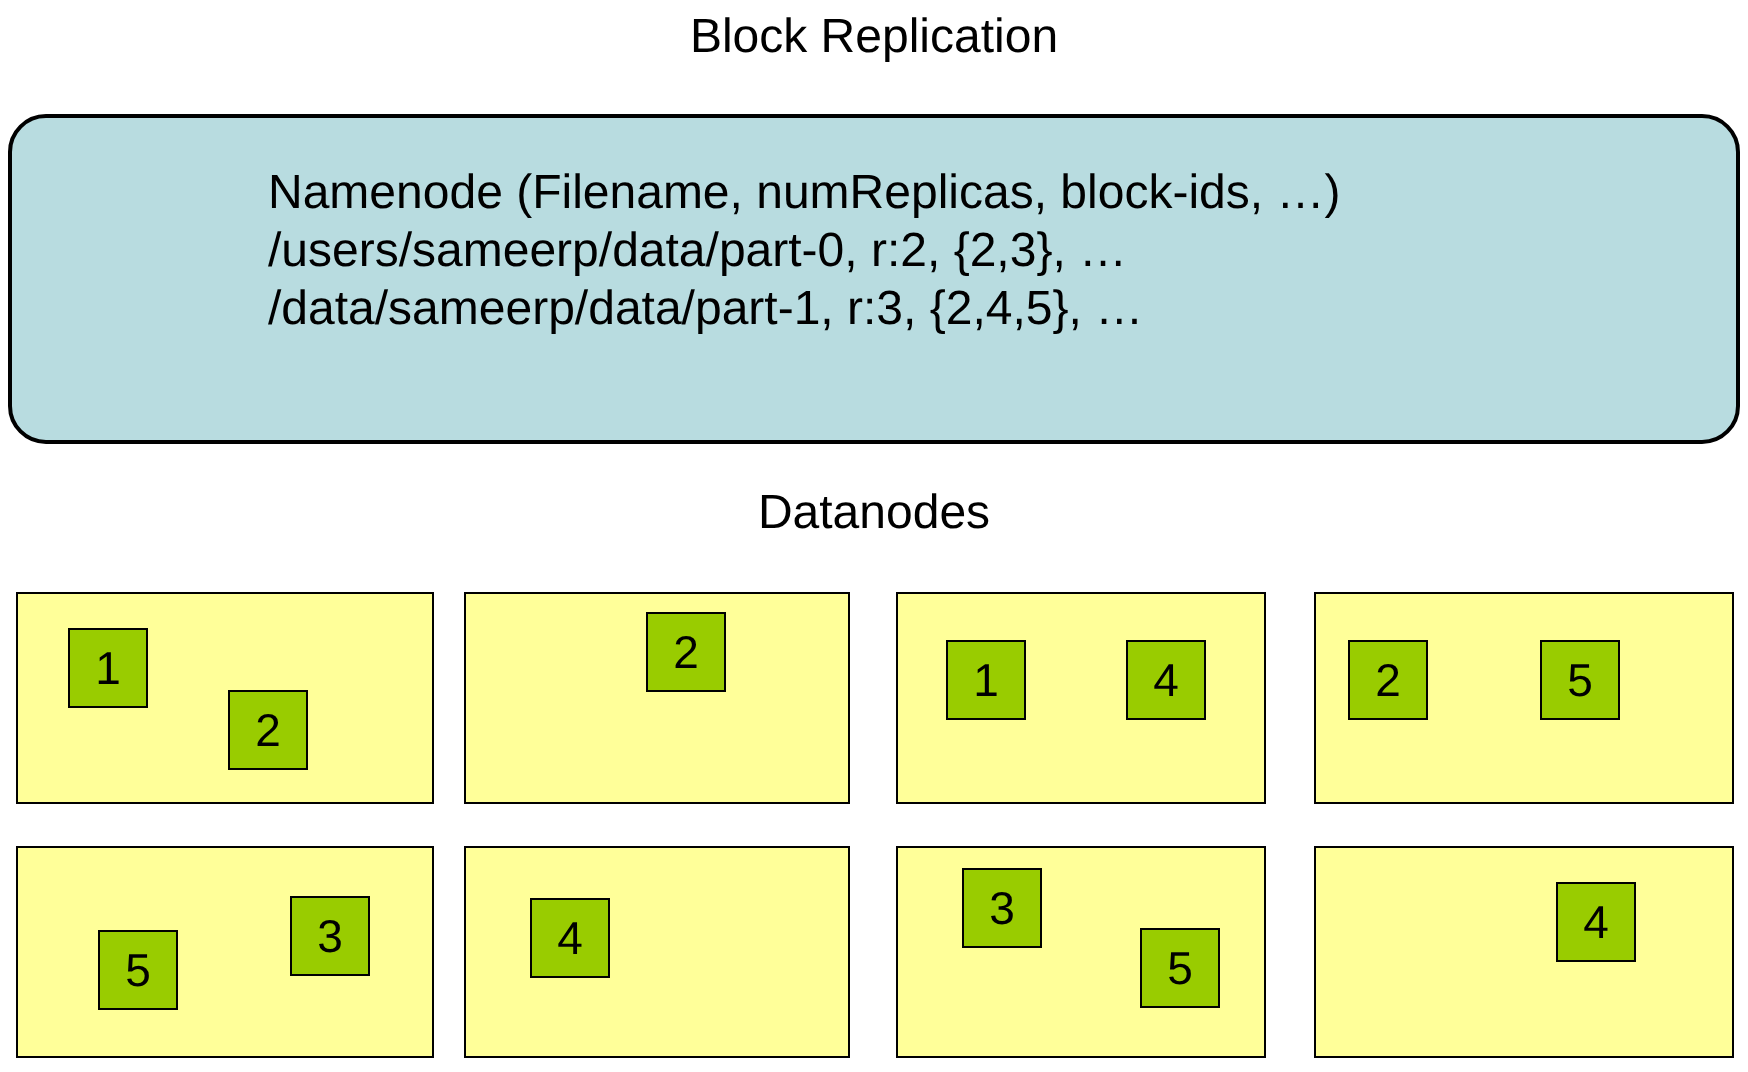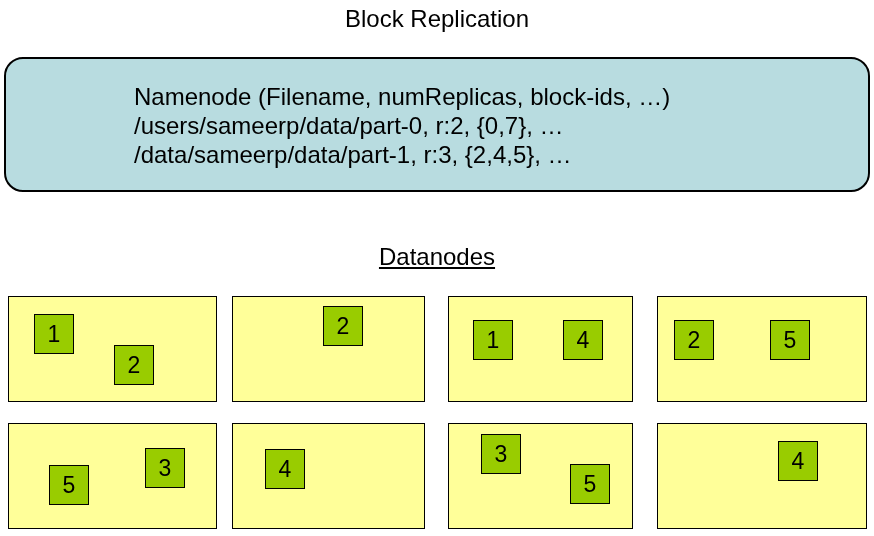--- a/index.html
+++ b/index.html
@@ -19,34 +19,34 @@
     font-family:"Liberation Sans","DejaVu Sans",sans-serif;
     color:var(--text);
   }
   .page-title{
     position:absolute; top:6px; left:0; width:874px;
     text-align:center;
     font-size:24px; line-height:26px;
   }
   .namenode-box{
     position:absolute; left:4px; top:57px;
-    width:866px; height:135px;
+    width:866px; height:165px;
     background:var(--namenode-fill);
     border:2px solid var(--border);
     border-radius:19px;
   }
   .namenode-text{
     position:absolute; left:128px; top:23px;
     font-size:24px; line-height:29px;
     white-space:nowrap;
   }
   .datanodes-heading{
     position:absolute; top:244px; left:0; width:874px;
     text-align:center;
-    font-size:24px; line-height:26px;text-decoration:underline;
+    font-size:24px; line-height:26px;
   }
   .datanodes-layer{
     position:absolute; left:0; top:0; width:874px; height:536px;
   }
   .node{
     position:absolute;
     background:var(--datanode-fill);
     border:1px solid var(--border);
   }
   .block{
@@ -58,21 +58,21 @@
   }
 </style>
 </head>
 <body>
 
 <div class="page-title">Block Replication</div>
 
 <div class="namenode-box">
   <div class="namenode-text">
       <div>Namenode (Filename, numReplicas, block-ids, …)</div>
-      <div>/users/sameerp/data/part-0, r:2, {0,7}, …</div>
+      <div>/users/sameerp/data/part-0, r:2, {2,3}, …</div>
       <div>/data/sameerp/data/part-1, r:3, {2,4,5}, …</div>
     </div>
 </div>
 
 <div class="datanodes-heading">Datanodes</div>
 
 <div class="datanodes-layer">
     <div class="node" style="left: 8px; top: 296px; width: 209px; height: 106px;">
       <div class="block" style="left: 25px; top: 17px; width: 40px; height: 40px;">1</div>
       <div class="block" style="left: 105px; top: 48px; width: 40px; height: 40px;">2</div>

